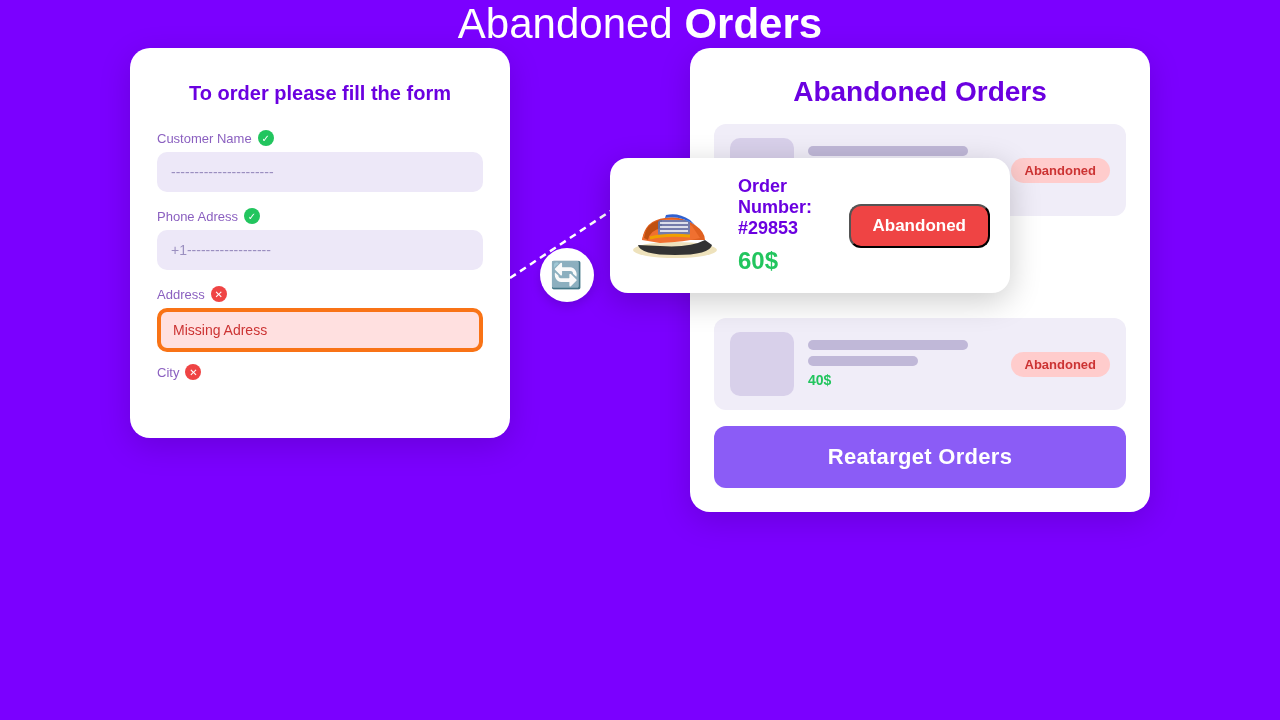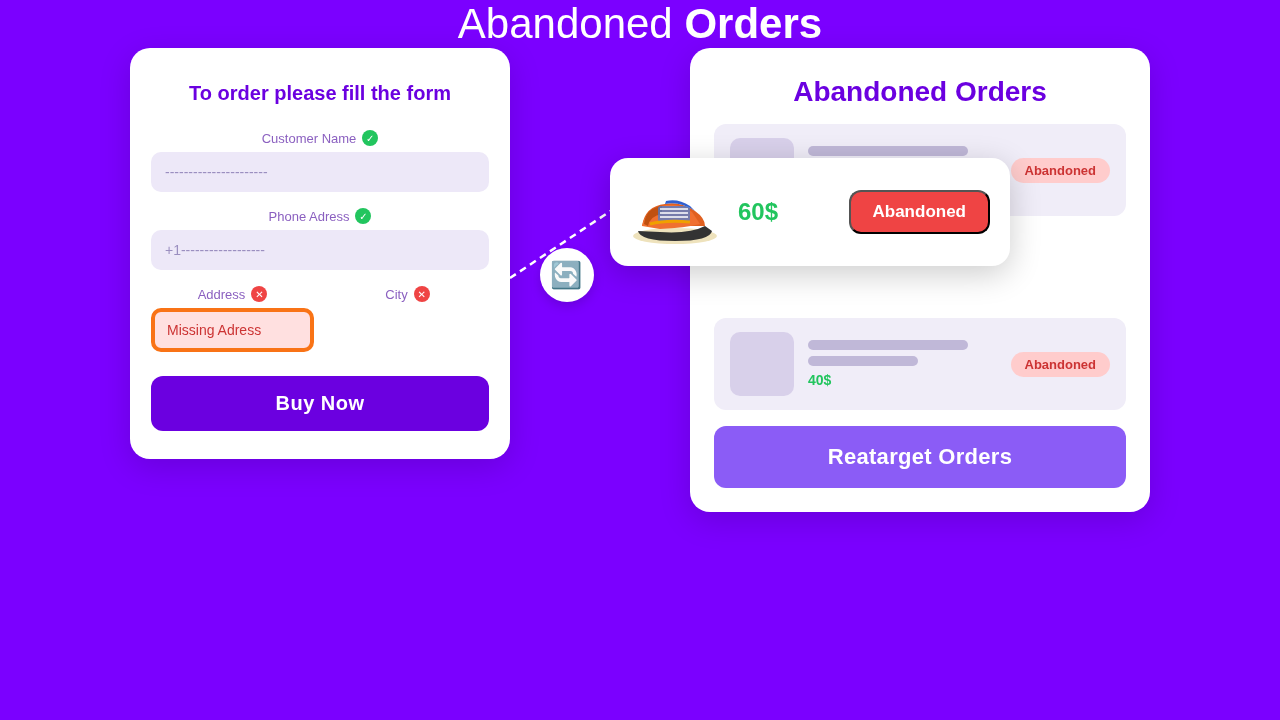--- a/index.html
+++ b/index.html
@@ -22,21 +22,21 @@
       gap: 60px;
       width: 100%;
       padding: 0 80px;
       position: relative;
     }
 
     
     .form-card {
       background: white;
       border-radius: 20px;
-      padding: 32px 21px 28px;
+      padding: 32px 27px 28px;
       width: 380px;
       flex-shrink: 0;
       box-shadow: 0 8px 32px rgba(0,0,0,0.15);
     }
 
     .form-card-title {
       color: #6B00E0;
       font-size: 20px;
       font-weight: 700;
       text-align: center;
@@ -44,21 +44,20 @@
       line-height: 1.3;
     }
 
     .field-label {
       font-size: 13px;
       color: #8B60C0;
       margin-bottom: 6px;
       display: flex;
       align-items: center;
       gap: 6px;
-      justify-content: center;
     }
 
     .check-icon {
       display: inline-flex;
       width: 16px;
       height: 16px;
       border-radius: 50%;
       background: #22C55E;
       color: white;
       font-size: 10px;
@@ -98,20 +97,21 @@
       padding: 10px 12px;
       font-size: 14px;
       color: #CC3333;
       outline: none;
     }
 
     .address-row {
       display: flex;
       gap: 12px;
       margin-bottom: 24px;
+      flex-direction: column;
     }
 
     .address-field {
       flex: 1;
     }
 
     .buy-btn {
       width: 100%;
       background: #6B00E0;
       color: white;
@@ -305,21 +305,20 @@
         <input class="field-input-error" type="text" value="Missing Adress" style="">
       </div>
       <div class="address-field">
         <label class="field-label">
           <span>City</span>
           <span class="error-icon">✕</span>
         </label>
       </div>
     </div>
 
-    <button class="buy-btn">Buy Now</button>
   </div>
 
   <div style="position:relative; width:0; height:0;">
     <div style="position:absolute; left:-30px; top:200px; z-index:30; width:54px; height:54px; border-radius:50%; background:white; display:flex; align-items:center; justify-content:center; font-size:26px; box-shadow:0 4px 12px rgba(0,0,0,0.15);">
       <span>🔄</span>
     </div>
 
     <svg style="position:absolute; left:-80px; top:130px; z-index:5;" width="160" height="120" viewBox="0 0 160 120">
       <defs>
         <marker id="arrowhead" markerWidth="8" markerHeight="8" refX="4" refY="4" orient="auto">
@@ -386,19 +385,20 @@
           <rect x="28" y="30" width="32" height="16" rx="3" fill="#4080E0" opacity="0.7"></rect>
 
           <line x1="30" y1="33" x2="58" y2="33" stroke="white" stroke-width="1.5"></line>
           <line x1="30" y1="37" x2="58" y2="37" stroke="white" stroke-width="1.5"></line>
           <line x1="30" y1="41" x2="58" y2="41" stroke="white" stroke-width="1.5"></line>
 
           <path d="M20,48 Q35,44 60,46" stroke="#F0A000" stroke-width="3" fill="none"></path>
         </svg>
       </div>
       <div class="featured-order-info">
+        <div class="featured-order-number">Order Number: #29853</div>
         <div class="featured-price">60$</div>
       </div>
       <button class="abandoned-badge-lg">Abandoned</button>
     </div>
   </div>
 
 </div>
 
 </body></html>

